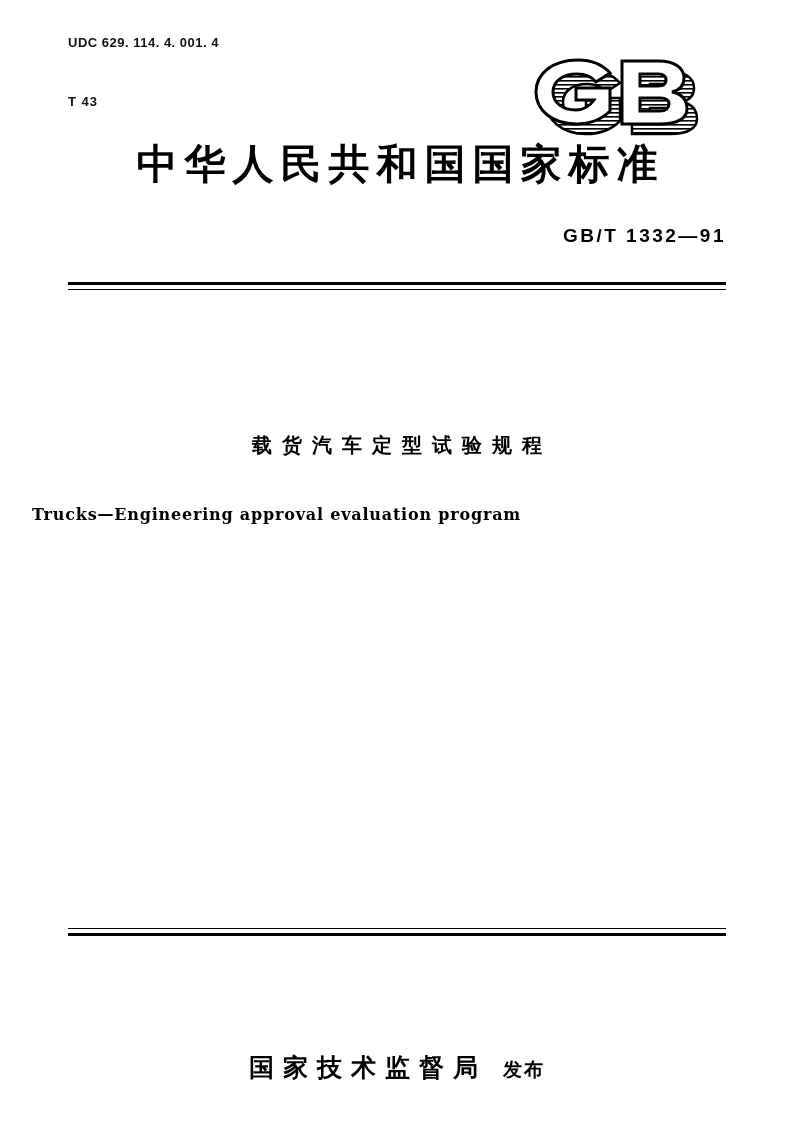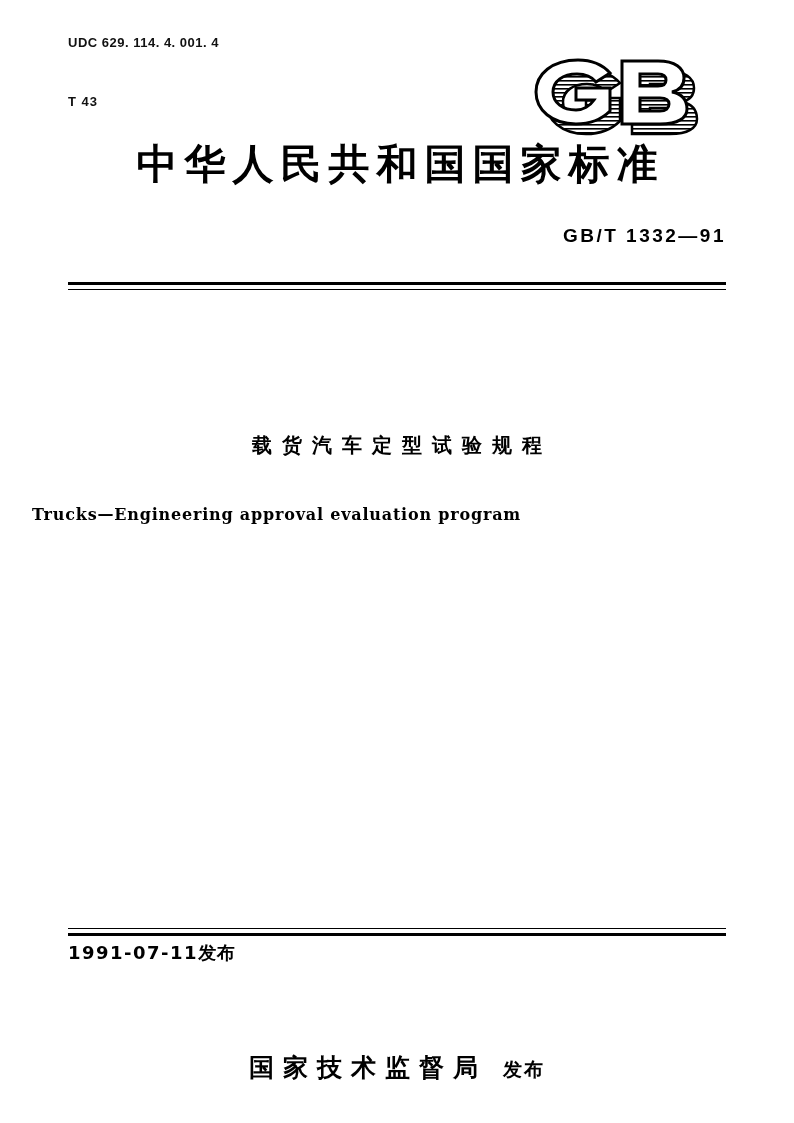--- a/index.html
+++ b/index.html
@@ -214,22 +214,19 @@
 
   <div class="rule rule-top-thick"></div>
   <div class="rule rule-top-thin"></div>
 
   <div class="doc-title-cn">载货汽车定型试验规程</div>
   <div class="doc-title-en">Trucks—Engineering approval evaluation program</div>
 
   <div class="rule rule-bottom-thin"></div>
   <div class="rule rule-bottom-thick"></div>
 
-  <div class="date-issue">
-    <span>1991-07-11</span><span class="date-suffix">发布</span>
-  </div>
 
 
   <div class="publisher">
     <span class="publisher-name">国家技术监督局</span><span class="publisher-verb">发布</span>
   </div>
 
 </div>
 
 </body></html>

